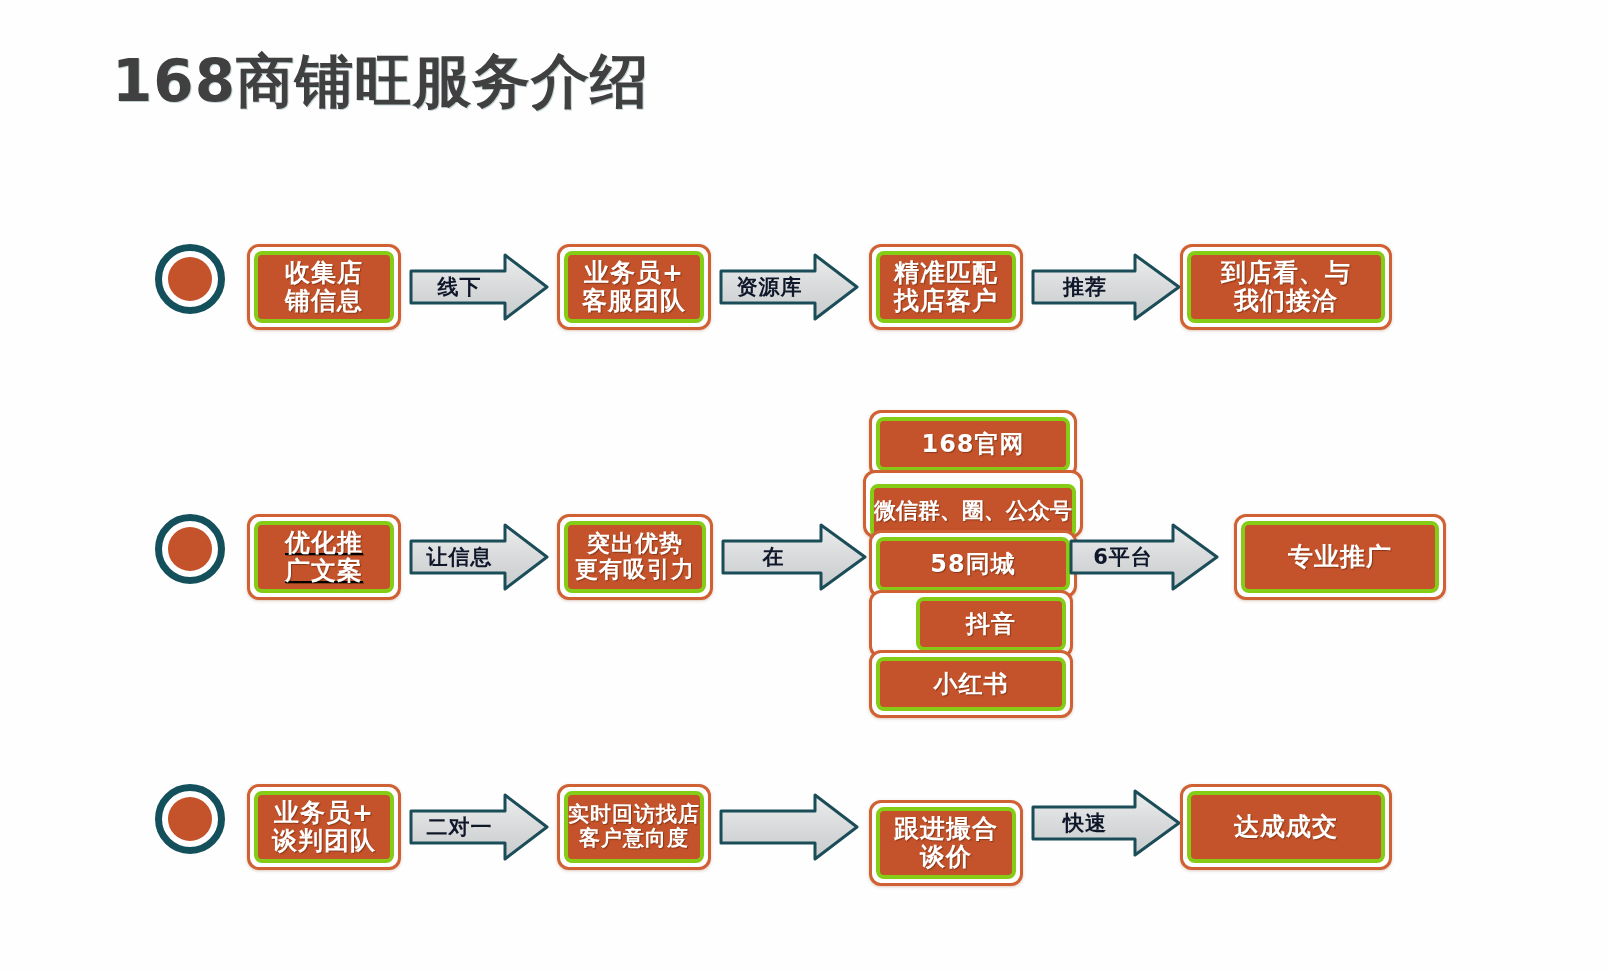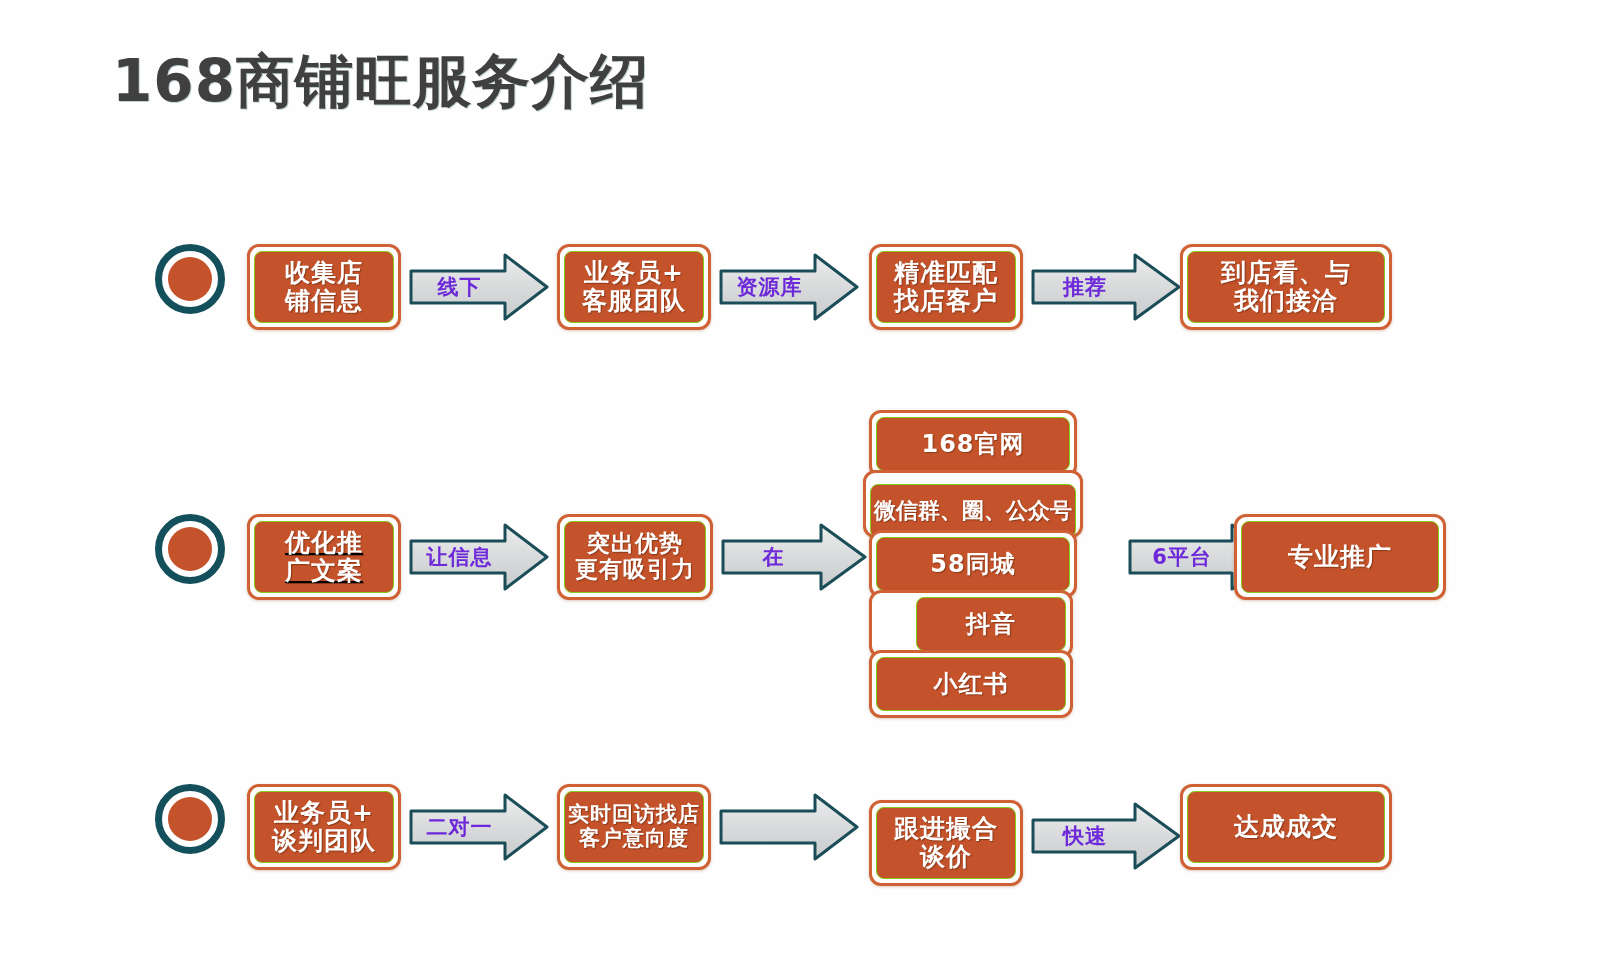--- a/index.html
+++ b/index.html
@@ -73,21 +73,21 @@
     border: 3px solid #cf6134;
     border-radius: 12px;
     background: #ffffff;
     padding: 4px;
     box-shadow: 0 1px 3px rgba(150,80,40,0.30);
   }
   .obox .inner {
     width: 100%;
     height: 100%;
     box-sizing: border-box;
-    border: 1px solid #84cc16;
+    border: 4px solid #84cc16;
     border-radius: 8px;
     background: #c4522a;
     color: #ffffff;
     font-weight: bold;
     display: flex;
     flex-direction: column;
     align-items: center;
     justify-content: center;
     text-align: center;
     line-height: 1.12;
@@ -119,21 +119,21 @@
     position: absolute;
     left: 0;
     top: 0;
     width: 72%;
     height: 100%;
     display: flex;
     align-items: center;
     justify-content: center;
     font-size: 21px;
     font-weight: bold;
-    color: #6d28d9;
+    color: #0f172a;
     letter-spacing: 1px;
     white-space: nowrap;
     pointer-events: none;
   }
 </style>
 </head>
 <body>
 
 <div id="slide">
 
@@ -285,21 +285,21 @@
             <span class="ln">抖音</span>
           </div>
       </div>
       <div class="obox box-plat" style="left:869px; top:136px; width:204px;">
         <div class="inner">
             <span class="ln">小红书</span>
           </div>
       </div>
     </div>
 
-    <div class="arrow" style="left:1128px; top:5px; width:150px;">
+    <div class="arrow" style="left:1069px; top:5px; width:150px;">
       <svg viewBox="0 0 150 76" preserveAspectRatio="none">
         <defs>
           <linearGradient id="ag-r2-3" x1="0" y1="0" x2="0" y2="1">
             <stop offset="0%" stop-color="#eceeee"></stop>
             <stop offset="50%" stop-color="#d8dadb"></stop>
             <stop offset="100%" stop-color="#c9cccd"></stop>
           </linearGradient>
         </defs>
         <path d="M2,22 L104,22 L104,6 L148,38 L104,70 L104,54 L2,54 Z" fill="url(#ag-r2-3)" stroke="#1b4d59" stroke-width="3" stroke-linejoin="round"></path>
       </svg>
@@ -360,21 +360,21 @@
       </svg>
     </div>
 
     <div class="obox box-2l" style="left:869px; top:16px;">
       <div class="inner">
         <span class="ln">跟进撮合</span>
         <span class="ln">谈价</span>
       </div>
     </div>
 
-    <div class="arrow" style="left:1031px; top:14px; width:150px;">
+    <div class="arrow" style="left:1031px; top:1px; width:150px;">
       <svg viewBox="0 0 150 76" preserveAspectRatio="none">
         <defs>
           <linearGradient id="ag-r3-3" x1="0" y1="0" x2="0" y2="1">
             <stop offset="0%" stop-color="#eceeee"></stop>
             <stop offset="50%" stop-color="#d8dadb"></stop>
             <stop offset="100%" stop-color="#c9cccd"></stop>
           </linearGradient>
         </defs>
         <path d="M2,22 L104,22 L104,6 L148,38 L104,70 L104,54 L2,54 Z" fill="url(#ag-r3-3)" stroke="#1b4d59" stroke-width="3" stroke-linejoin="round"></path>
       </svg>

